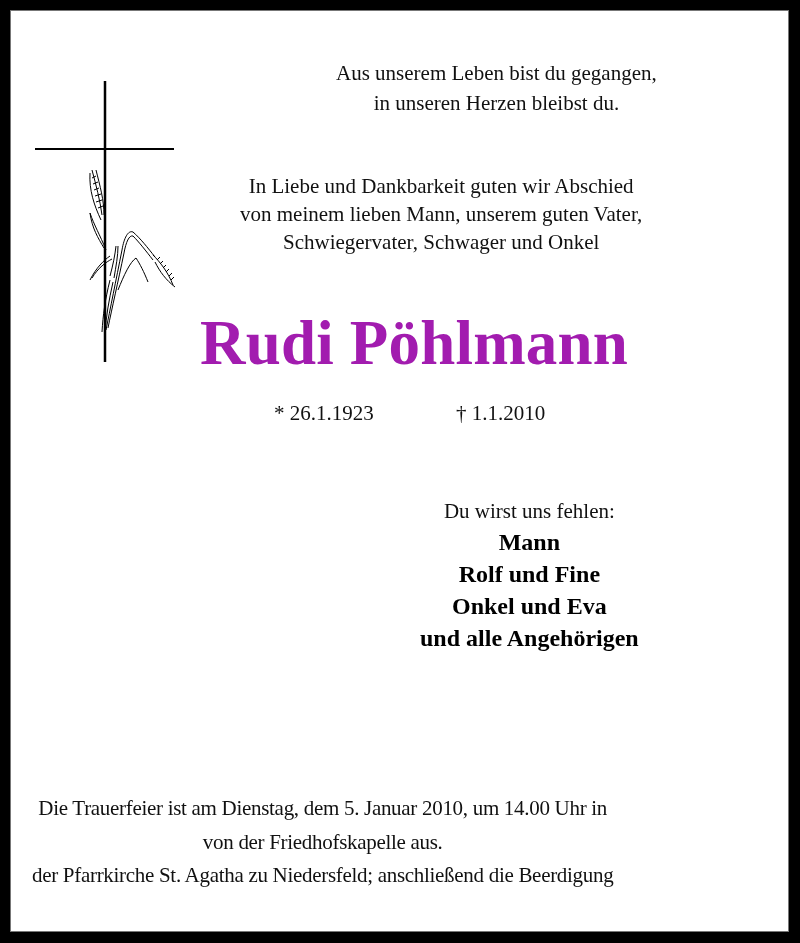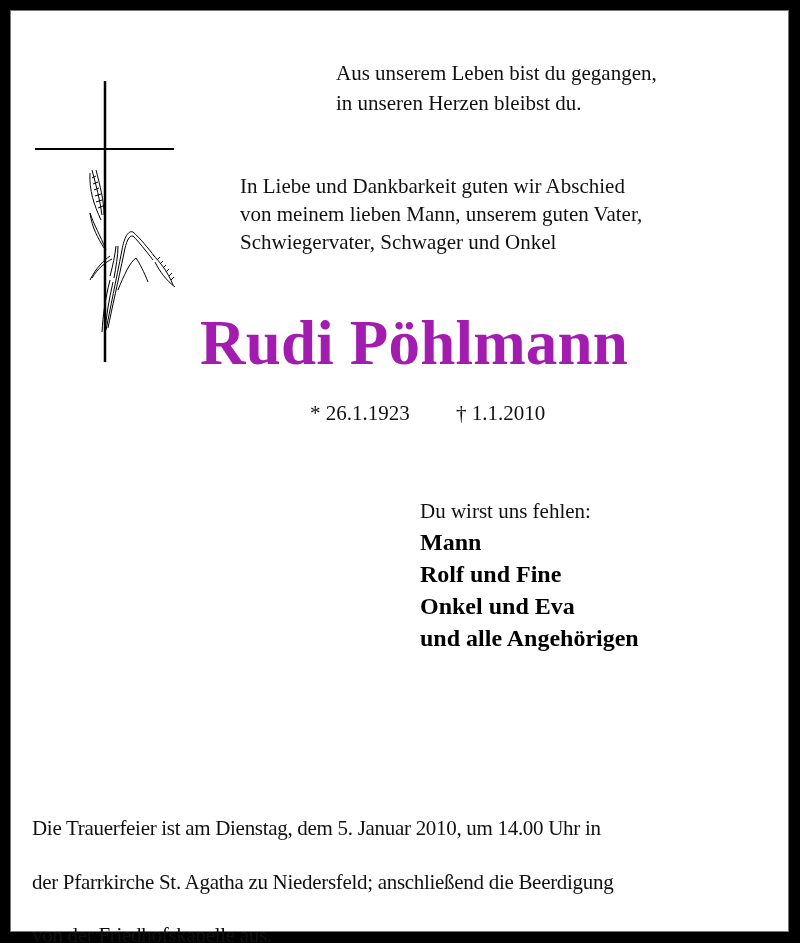--- a/index.html
+++ b/index.html
@@ -2,33 +2,33 @@
 <html><head>
   <meta charset="utf-8">
   <style>
     html, body { margin: 0; padding: 0; }
     body { width: 800px; height: 943px; background: #000; position: relative; overflow: hidden; }
     .page {
       position: absolute; left: 10px; top: 10px; width: 779px; height: 922px;
       background: #fff; box-shadow: inset 0 0 0 1px #777;
       font-family: "Liberation Serif", "DejaVu Serif", serif; color: #111;
     }
-    .abs { position: absolute; white-space: nowrap; }
+    .abs { position: absolute; white-space: nowrap; text-align: center; }
     .verse { left: 326px; top: 48px; font-size: 21px; line-height: 30px; }
     .farewell { left: 230px; top: 162px; font-size: 21px; line-height: 28px; }
     .name { left: 190px; top: 298px; font-size: 63px; font-weight: bold; line-height: 70px; color: #a21caf; letter-spacing: 0.2px; }
     .dates { top: 388px; font-size: 21px; line-height: 30px; }
-    .birth { left: 264px; margin-left: 36px; }
+    .birth { left: 264px; }
     .death { left: 446px; }
     .mourners { left: 410px; top: 486px; }
     .mourners .intro { font-size: 21px; line-height: 30px; display:block; }
     .mourners .nm { font-size: 24px; font-weight: bold; line-height: 32px; display:block; color:#000; }
     .address { left: 22px; top: 727px; font-size: 21px; line-height: 30px; }
     .service { left: 22px; top: 782px; font-size: 21px; line-height: 33.5px; letter-spacing: -0.3px; }
-    .service span { display: block; margin-top: 20px; }
+    .service span { display: block; }
     .cross { position: absolute; left: 0; top: 0; }
   </style>
 </head>
 <body>
 
 <div class="page">
 
   <svg class="cross" width="200" height="380" viewBox="0 0 200 380">
 
     <line x1="95" y1="71" x2="95" y2="352" stroke="#000" stroke-width="2.5"></line>
@@ -82,17 +82,17 @@
     <span class="intro">Du wirst uns fehlen:</span>
     <span class="nm">Mann</span>
     <span class="nm">Rolf und Fine</span>
     <span class="nm">Onkel und Eva</span>
     <span class="nm">und alle Angehörigen</span>
   </div>
 
 
   <div class="abs service">
     <span>Die Trauerfeier ist am Dienstag, dem 5. Januar 2010, um 14.00 Uhr in</span>
+    <span>von der Friedhofskapelle aus.</span>
     <span>der Pfarrkirche St. Agatha zu Niedersfeld; anschließend die Beerdigung</span>
-    <span>von der Friedhofskapelle aus.</span>
   </div>
 
 </div>
 
 </body></html>

